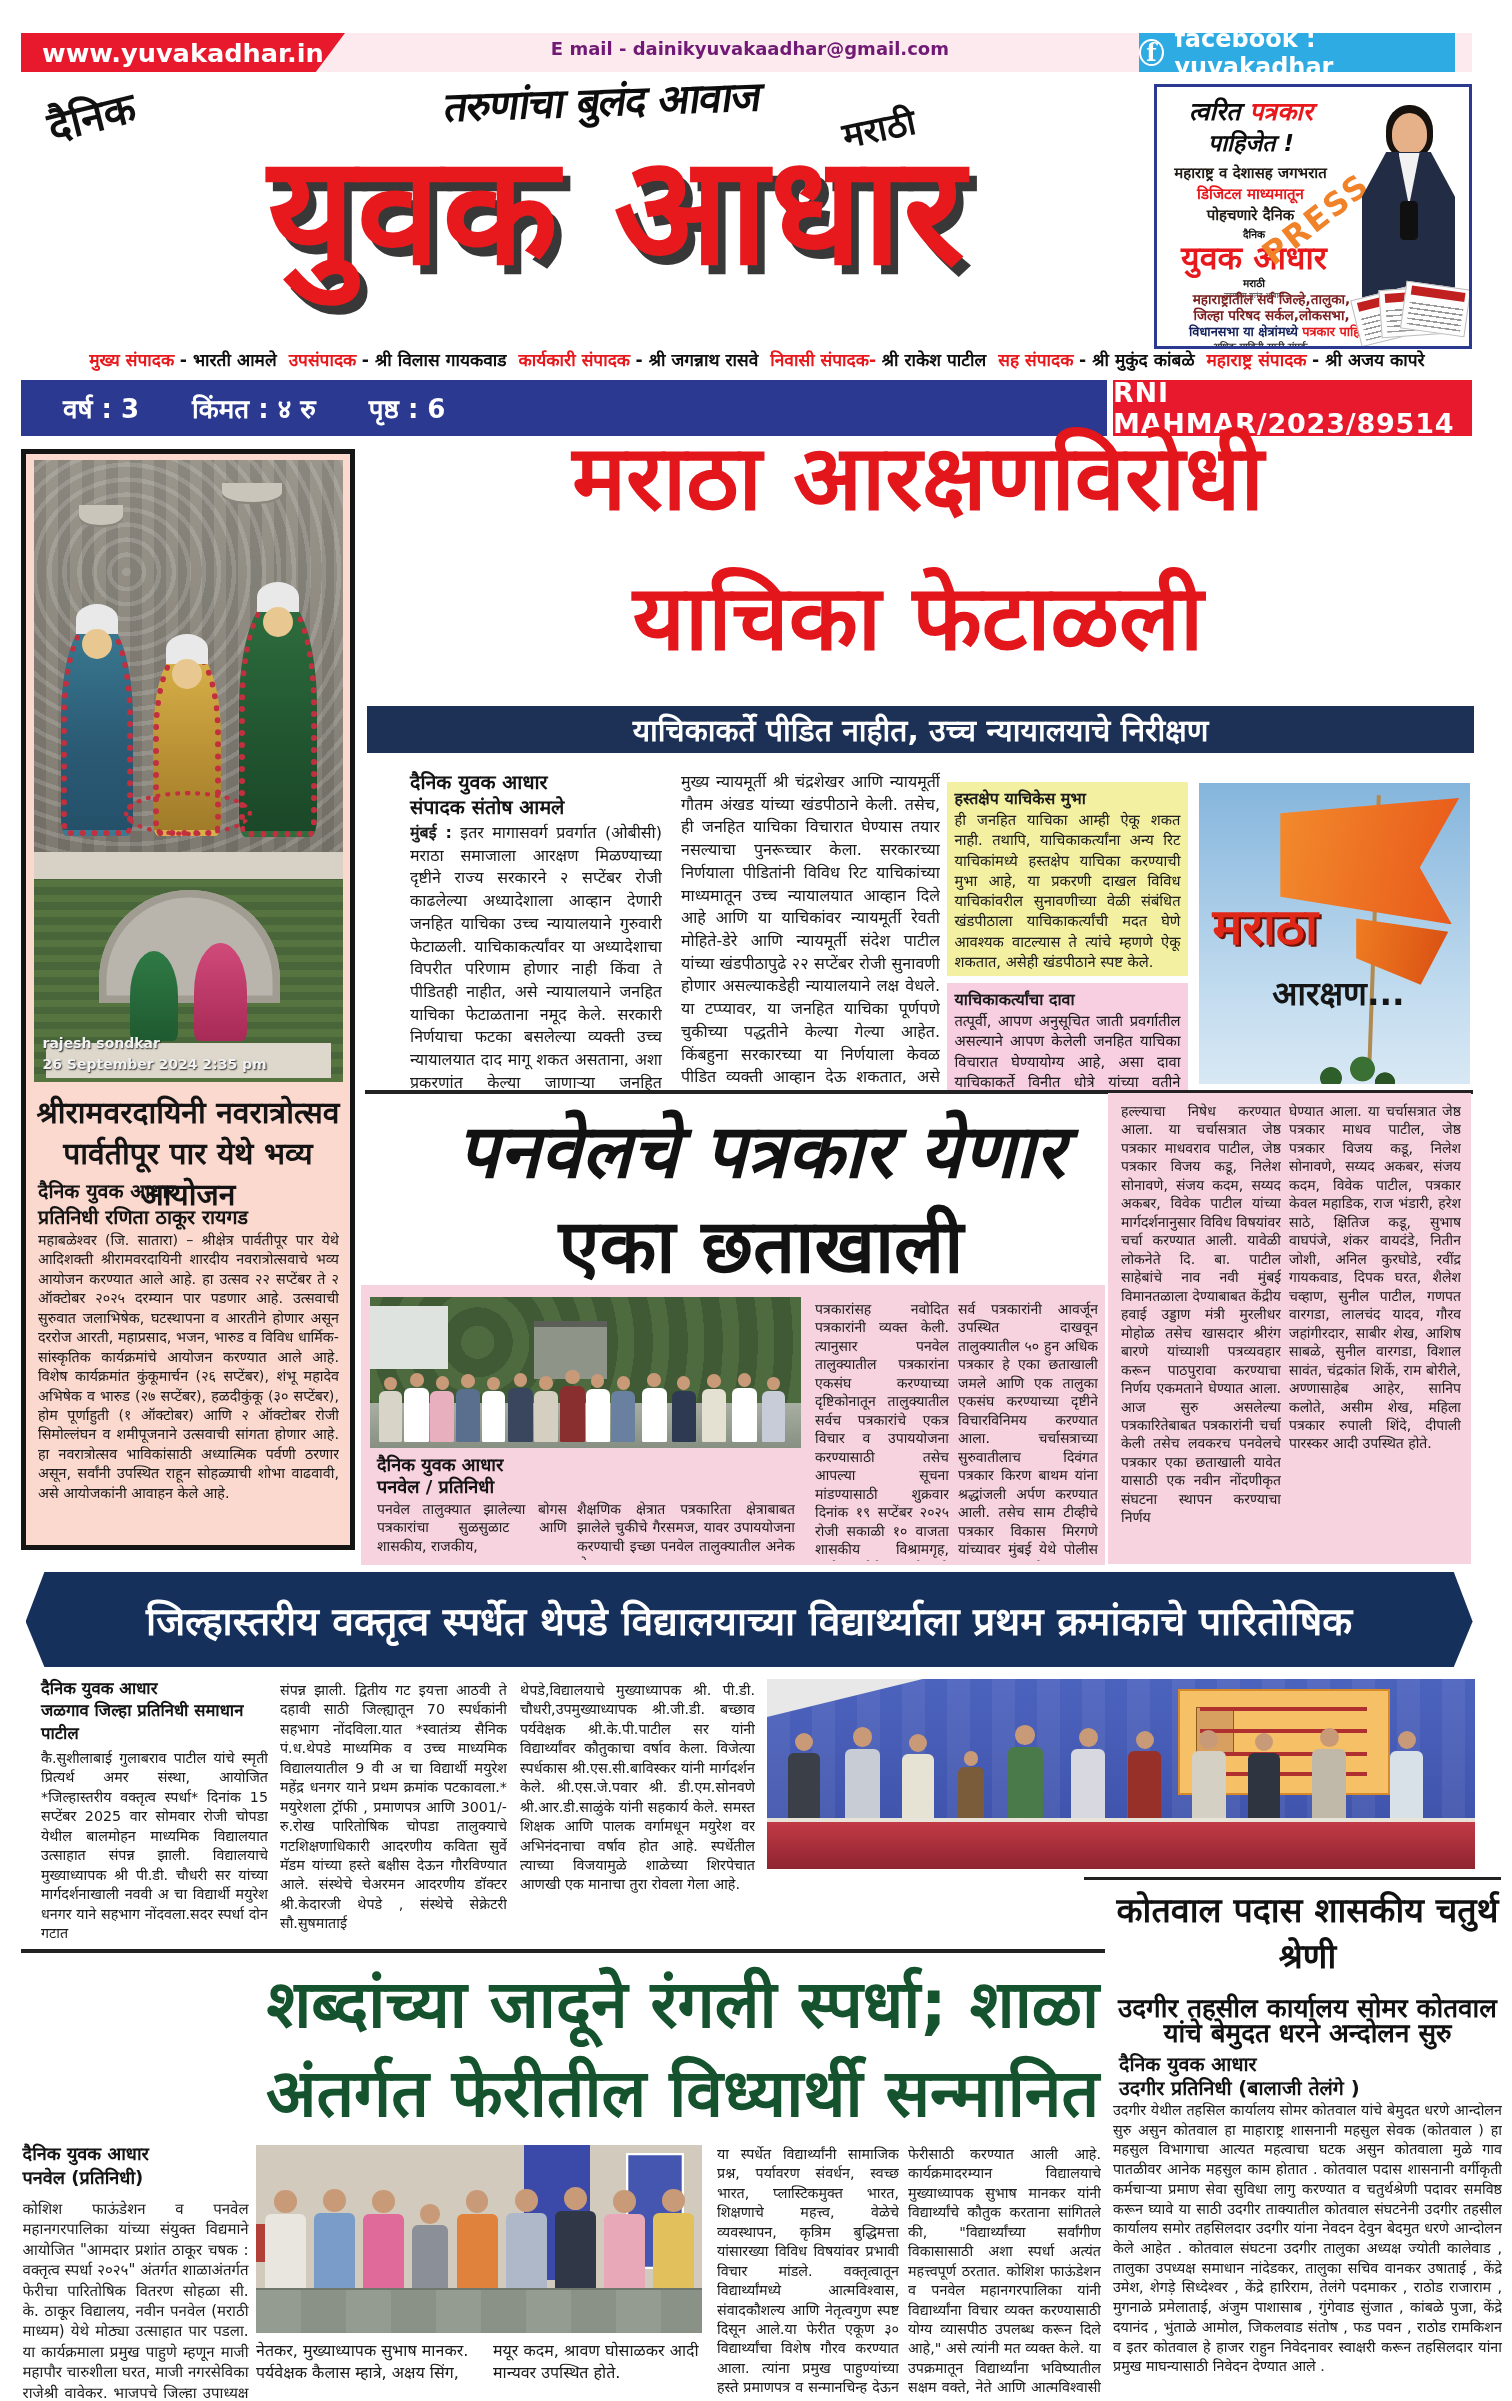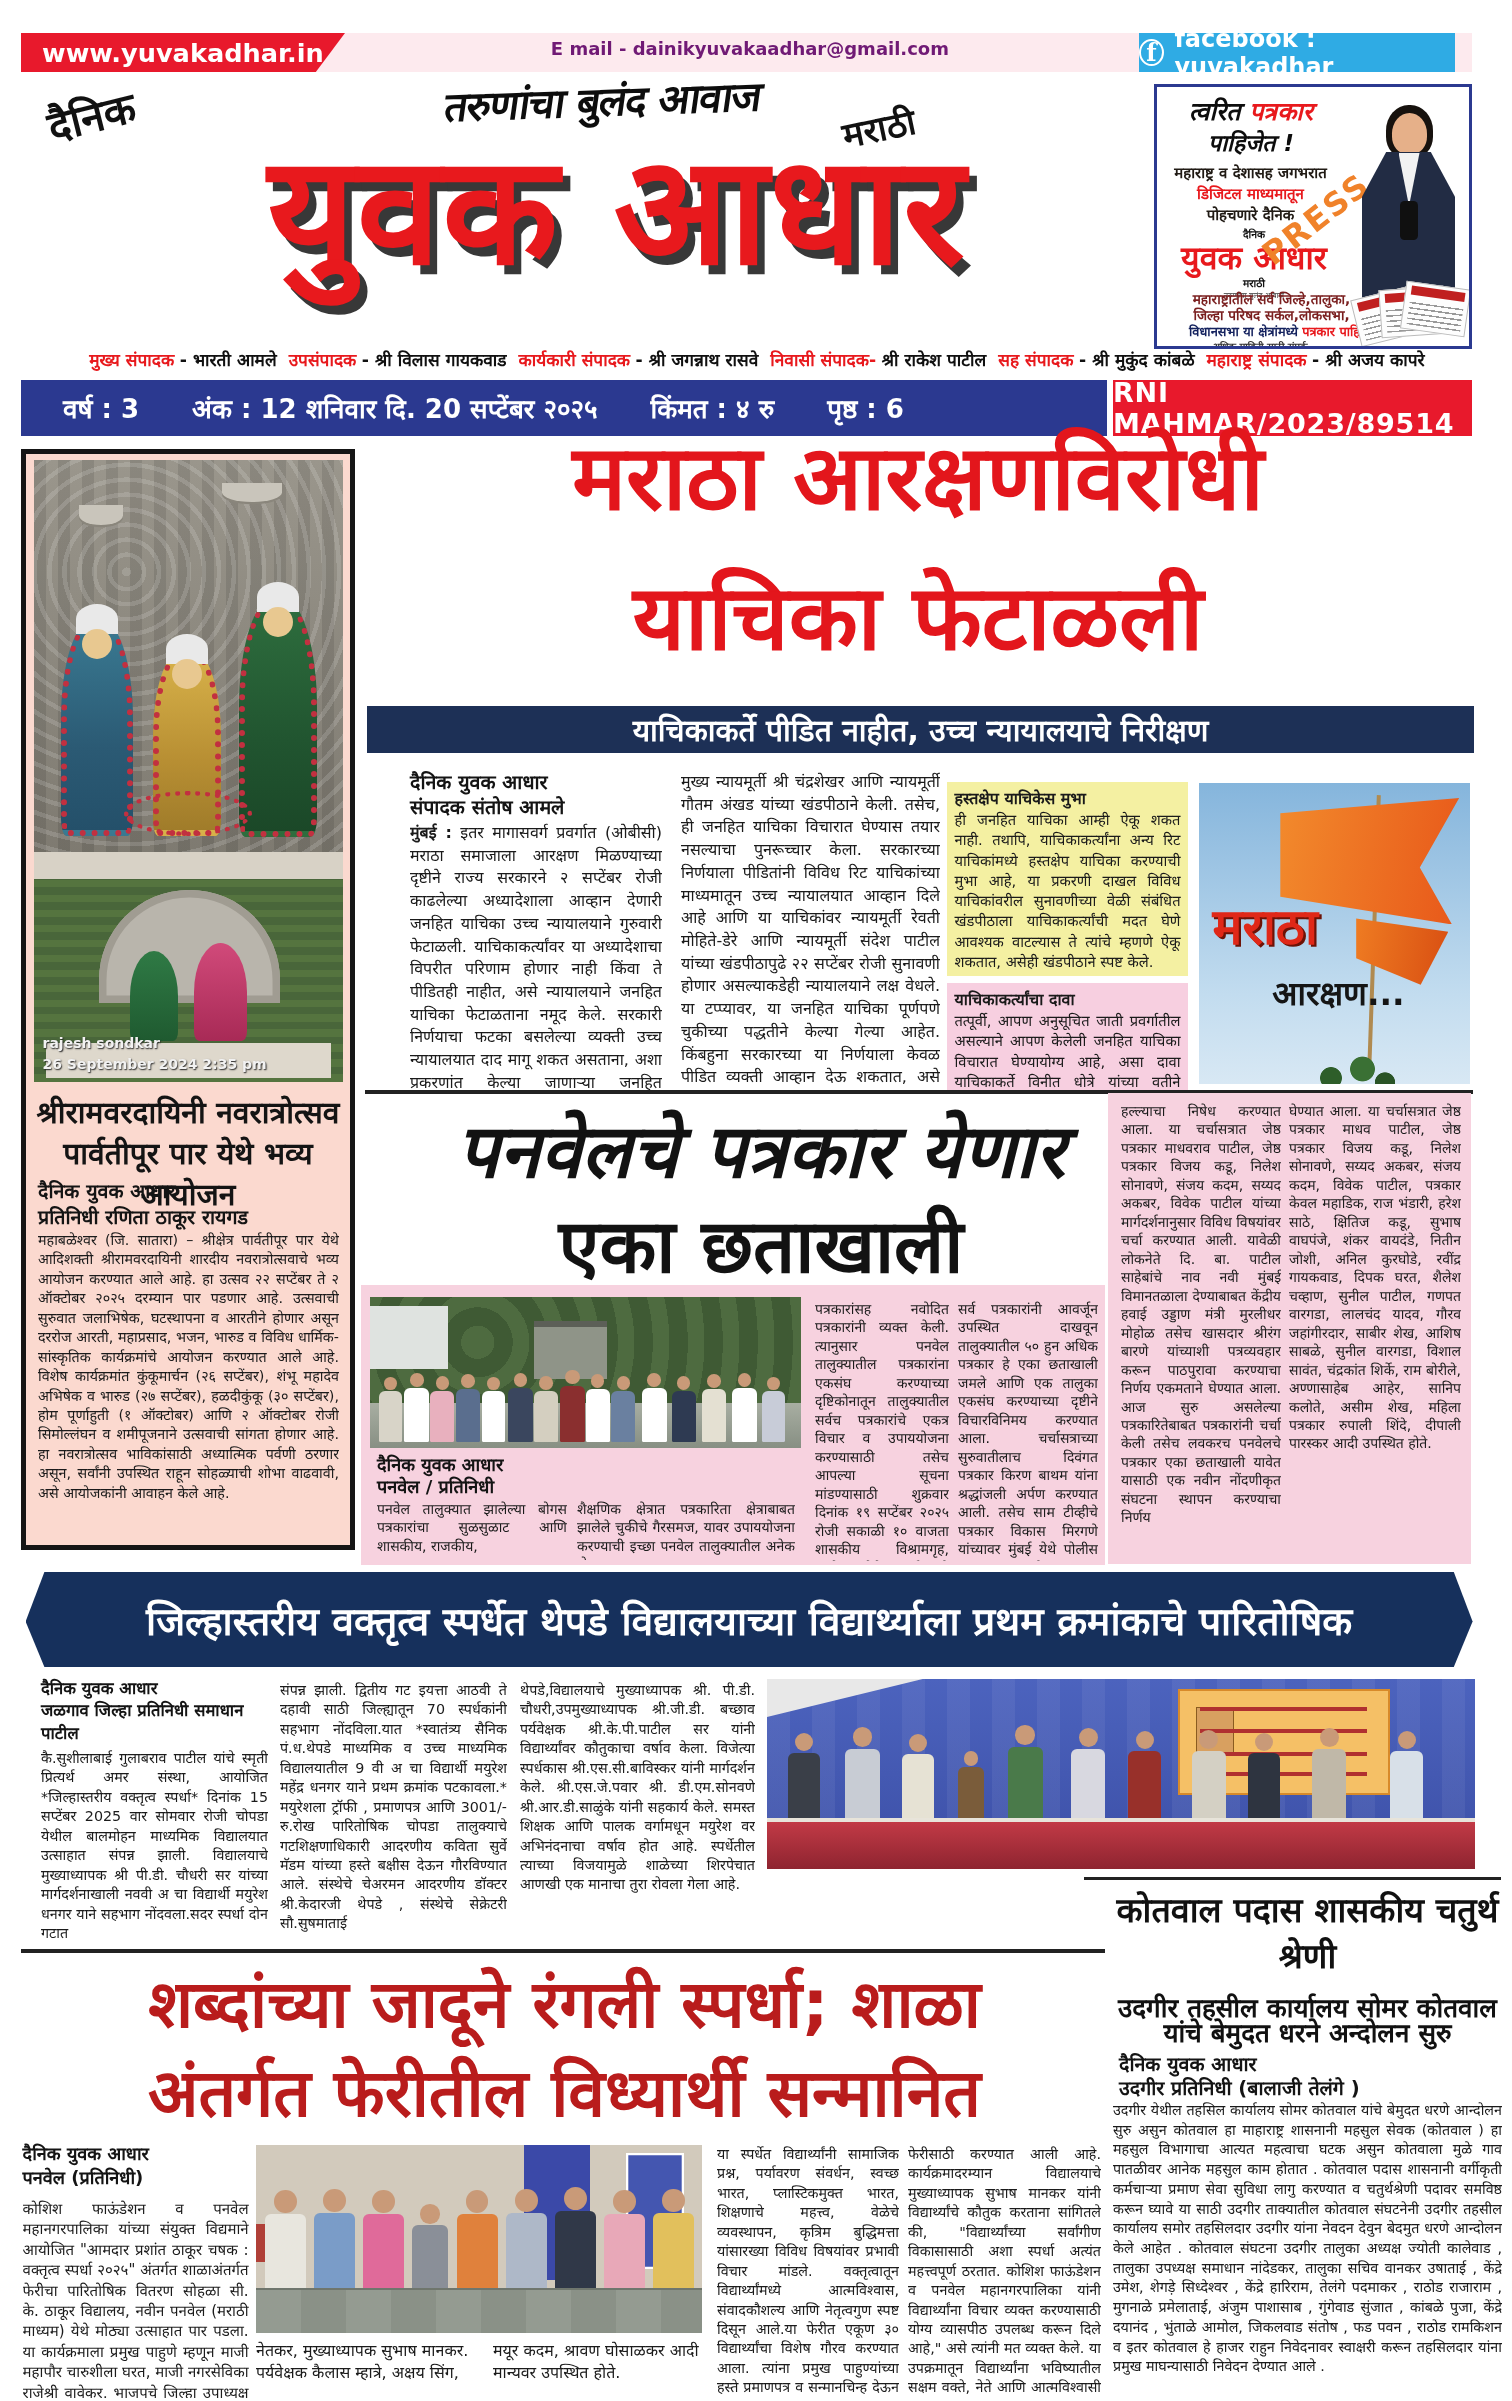--- a/index.html
+++ b/index.html
@@ -141,21 +141,21 @@
   .sp-col { position:absolute; font-size:14.3px; line-height:1.36; color:#1b1b1b; overflow:hidden; }
   .sphoto { left:767px; top:1679px; width:708px; height:190px; overflow:hidden;
             background:repeating-linear-gradient(90deg, rgba(255,255,255,.06) 0 22.6px, transparent 22.6px 45px), linear-gradient(#4c63be,#3c4fa6); }
   .sphoto .canopy { position:absolute; left:0; top:0; width:22%; height:20%; background:#e8e8e8; clip-path:polygon(0 0,100% 0,0 100%); }
   .sphoto .sbanner { position:absolute; left:58%; top:5%; width:30%; height:56%; background:#f5c066; border:2.3px solid #d88a2a; }
   .sphoto .sbanner i { position:absolute; left:10%; width:80%; height:3.8px; background:#b03030; }
   .sphoto .portrait { position:absolute; left:8%; top:16%; width:18%; height:46%; background:#d8a060; border:1.5px solid #8a5c20; }
   .sphoto .table { position:absolute; left:0; bottom:0; width:100%; height:27%; background:linear-gradient(#c23a46,#8e2430); border-top:4.5px solid #e8e4da; }
 
   
-  .sh-h { left:30px; width:1069px; text-align:center; font-size:66px; font-weight:800; color:#b91c1c; }
+  .sh-h { left:30px; width:1069px; text-align:right; font-size:66px; font-weight:800; color:#14532d; }
   .bphoto { left:256px; top:2145px; width:446px; height:188px; overflow:hidden; background:#d2cabc; }
   .bphoto .ban1 { position:absolute; left:60%; top:0; width:15%; height:72%; background:#3b49a8; }
   .bphoto .ban2 { position:absolute; left:83%; top:4%; width:13%; height:62%; background:#4456b0;
                   box-shadow:inset 0 0 0 2.3px #fff; }
   .bphoto .floor { position:absolute; left:0; bottom:0; width:100%; height:24%;
                    background:repeating-linear-gradient(90deg,#949b91 0 45px,#8a9187 45px 90px); border-top:2.3px solid #6f766d; }
   .bphoto .chair { position:absolute; left:0; top:42%; width:7%; height:20%; background:#b04038; }
   .cap { position:absolute; font-size:16px; color:#1b1b1b; line-height:1.4; }
 
   
@@ -225,21 +225,20 @@
     <span class="ed"><span class="role">मुख्य संपादक</span> <span class="nm">- भारती आमले</span></span>
     <span class="ed"><span class="role">उपसंपादक</span> <span class="nm">- श्री विलास गायकवाड</span></span>
     <span class="ed"><span class="role">कार्यकारी संपादक</span> <span class="nm">- श्री जगन्नाथ रासवे</span></span>
     <span class="ed"><span class="role">निवासी संपादक-</span> <span class="nm">श्री राकेश पाटील</span></span>
     <span class="ed"><span class="role">सह संपादक</span> <span class="nm">- श्री मुकुंद कांबळे</span></span>
     <span class="ed"><span class="role">महाराष्ट्र संपादक</span> <span class="nm">- श्री अजय कापरे</span></span>
   </div>
 
   <div class="abs datebar">
     <span>वर्ष : 3</span>
-    <span>अंक : 12 शनिवार दि. 20 सप्टेंबर २०२५</span>
     <span>किंमत : ४ रु</span>
     <span>पृष्ठ : 6</span>
   </div>
   <div class="abs rni-box">
     <span>RNI MAHMAR/2023/89514</span>
   </div>
 
   <div class="abs left-box">
     <div class="temple">
       <div class="lamp" style="left:45px; top:45px;"></div>

